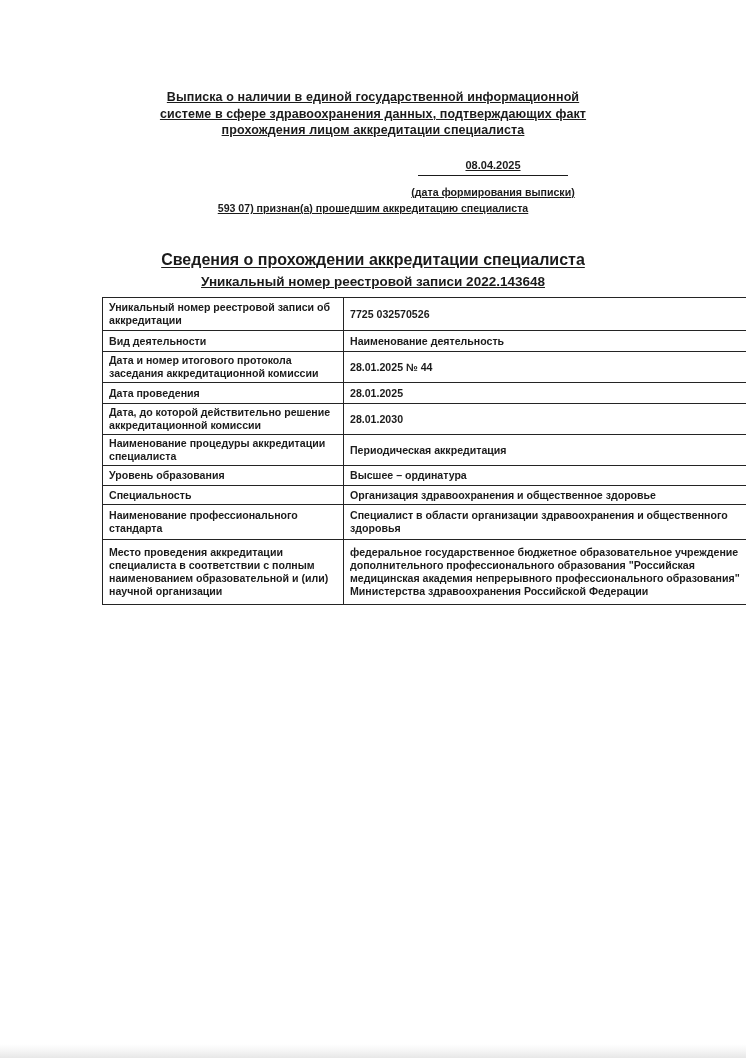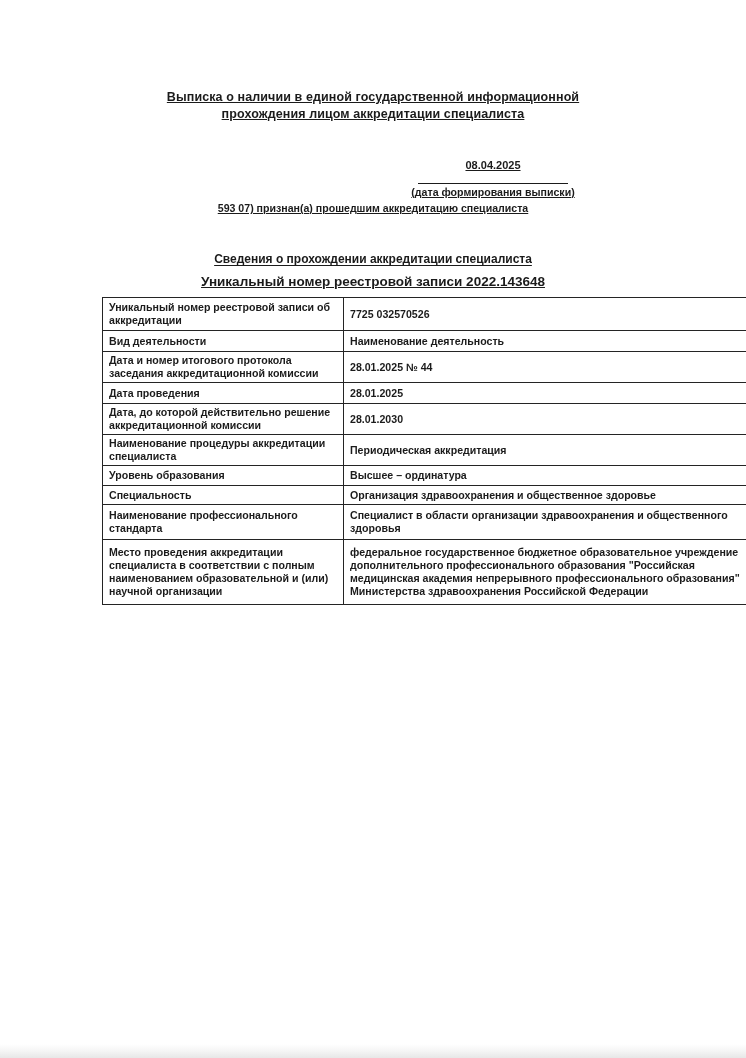--- a/index.html
+++ b/index.html
@@ -13,32 +13,32 @@
   }
   .abs{position:absolute;text-decoration:underline;}
   .center{text-align:center;}
 
   .title-block{top:89px;left:60px;right:60px;}
   .title-line{font-size:12.5px;line-height:16.5px;letter-spacing:0.1px;}
 
   .date-block{top:158px;left:418px;width:150px;}
   .date-value{
     font-size:11px;line-height:15px;text-align:center;
-    border-bottom:1.5px solid #1b1b1b;padding-bottom:10px;
+    border-bottom:1.5px solid #1b1b1b;padding-bottom:2px;
   }
   .date-caption{
-    margin-top:2px;font-size:10.6px;line-height:12px;
+    margin-top:10px;font-size:10.6px;line-height:12px;
     display:flex;justify-content:center;white-space:nowrap;
   }
 
   .intro-block{top:202px;left:40px;right:40px;}
   .intro-line{font-size:10.6px;line-height:13px;letter-spacing:0px;}
 
   .section-heading{
-    top:253px;left:0;right:0;font-size:12px;line-height:13px;
+    top:253px;left:0;right:0;font-size:16px;line-height:13px;
     text-decoration:underline;text-underline-offset:2px;
   }
   .registry-heading{top:273px;left:0;right:0;font-size:13.5px;line-height:17px;}
 
   table.acc{
     position:absolute;top:297px;left:102px;width:660px;
     border-collapse:collapse;table-layout:fixed;
   }
   table.acc,table.acc td{border:1.5px solid #242424;}
   table.acc td{
@@ -52,20 +52,21 @@
   .bottom-edge{
     left:0;right:0;bottom:0;height:14px;
     background:linear-gradient(#ffffff 0%,#f6f6f6 45%,#e7e7e7 100%);
   }
 </style>
 </head>
 <body>
 
 <div class="abs title-block center">
   <div class="title-line">Выписка о наличии в единой государственной информационной</div>
+  <div class="title-line">системе в сфере здравоохранения данных, подтверждающих факт</div>
   <div class="title-line">прохождения лицом аккредитации специалиста</div>
 </div>
 
 <div class="abs date-block">
   <div class="date-value">08.04.2025</div>
   <div class="date-caption">(дата формирования выписки)</div>
 </div>
 
 <div class="abs intro-block center">
   <div class="intro-line">593 07) признан(а) прошедшим аккредитацию специалиста</div>

